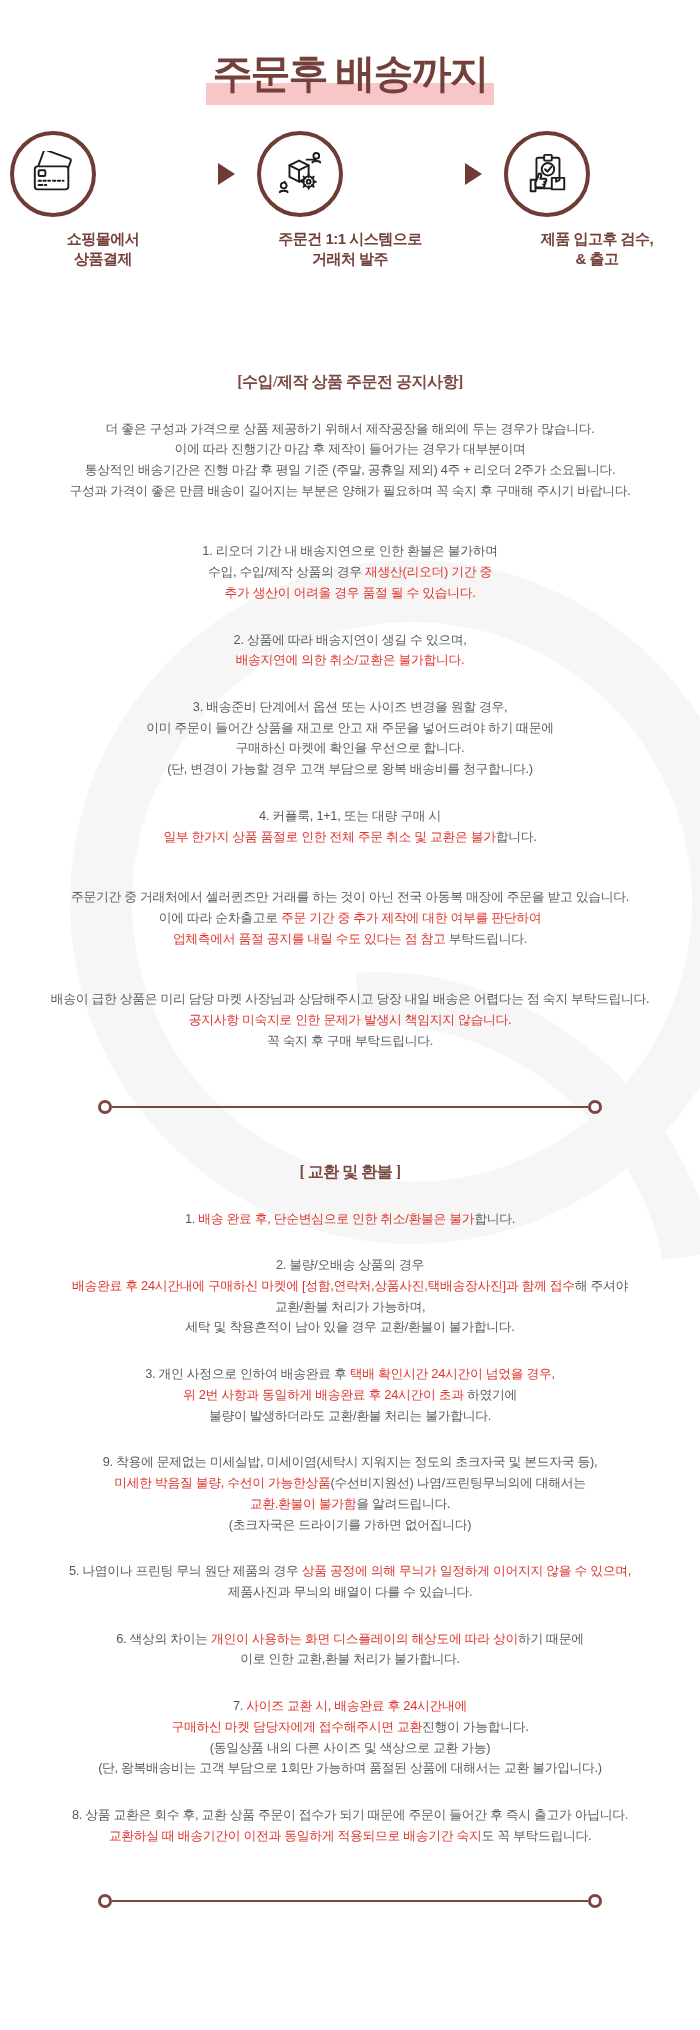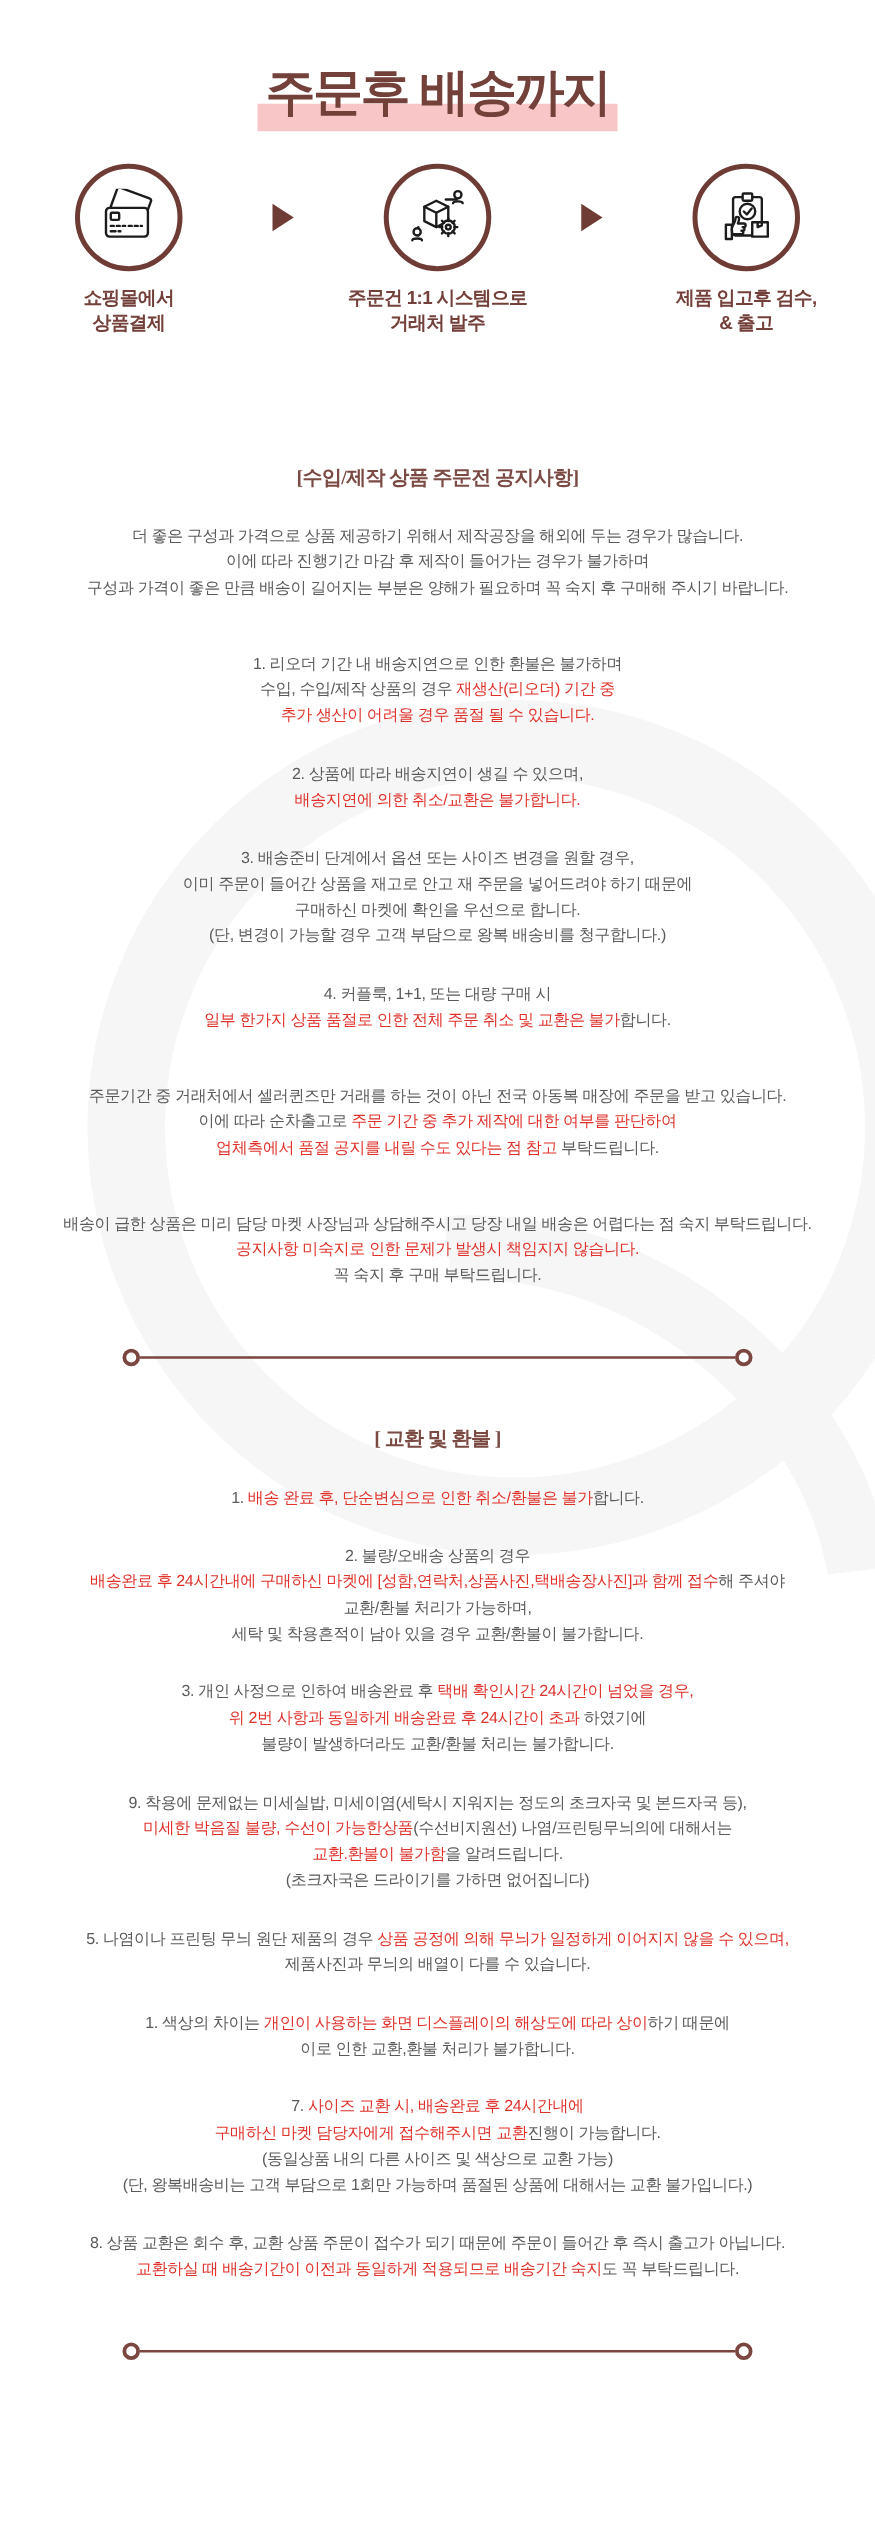--- a/index.html
+++ b/index.html
@@ -13,21 +13,21 @@
   .wm2{top:990px;left:110px;width:520px;height:430px;border:52px solid #f6f6f6;
        border-color:#f6f6f6 transparent transparent transparent;transform:rotate(38deg);}
 
   
   .title1{ text-align:center;margin:46px 0 30px;}
   .hl{position:relative;display:inline-block;z-index:0;font-size:40px;font-weight:900;
       color:#74413a;letter-spacing:-2px;}
   .hl::before{content:"";position:absolute;z-index:-1;left:-6px;right:-6px;bottom:-4px;
       height:22px;background:#f9c6c8;}
   .steps{display:flex;align-items:flex-start;justify-content:center;gap:22px;}
-  .step{display:flex;flex-direction:column;align-items:center;width:186px;}
+  .step{display:flex;flex-direction:column;width:186px;}
   .circle{width:78px;height:78px;border:4px solid #6f3c35;border-radius:50%;background:#fff;
       display:flex;align-items:center;justify-content:center;}
   .circle svg{display:block;}
   .arrow{width:0;height:0;border-left:17px solid #6f3c35;border-top:11px solid transparent;
       border-bottom:11px solid transparent;margin-top:32px;}
   .step-label{margin-top:12px;text-align:center;font-weight:700;color:#74413a;
       font-size:15px;line-height:1.35;letter-spacing:-0.5px;}
 
   
   .title2{text-align:center;margin:58px 0 0;}
@@ -134,21 +134,22 @@
           </div>
         </div>
       </div>
     </section>
 
     <section>
       <div class="notice-body">
           <div class="nheading">[수입/제작 상품 주문전 공지사항]</div>
           <div class="np">
             <div class="nline"><span>더 좋은 구성과 가격으로 상품 제공하기 위해서 제작공장을 해외에 두는 경우가 많습니다.</span></div>
-            <div class="nline"><span>이에 따라 진행기간 마감 후 제작이 들어가는 경우가 불가하며</span></div>
+            <div class="nline"><span>이에 따라 진행기간 마감 후 제작이 들어가는 경우가 대부분이며</span></div>
+            <div class="nline"><span>통상적인 배송기간은 진행 마감 후 평일 기준 (주말, 공휴일 제외) 4주 + 리오더 2주가 소요됩니다.</span></div>
             <div class="nline"><span>구성과 가격이 좋은 만큼 배송이 길어지는 부분은 양해가 필요하며 꼭 숙지 후 구매해 주시기 바랍니다.</span></div>
           </div>
           <div class="np gap">
             <div class="nline"><span>1. 리오더 기간 내 배송지연으로 인한 환불은 불가하며</span></div>
             <div class="nline"><span>수입, 수입/제작 상품의 경우 </span><span class="red">재생산(리오더) 기간 중</span></div>
             <div class="nline"><span class="red">추가 생산이 어려울 경우 품절 될 수 있습니다.</span></div>
           </div>
           <div class="np">
             <div class="nline"><span>2. 상품에 따라 배송지연이 생길 수 있으며,</span></div>
             <div class="nline"><span class="red">배송지연에 의한 취소/교환은 불가합니다.</span></div>
@@ -197,21 +198,21 @@
             <div class="nline"><span>9. 착용에 문제없는 미세실밥, 미세이염(세탁시 지워지는 정도의 초크자국 및 본드자국 등),</span></div>
             <div class="nline"><span class="red">미세한 박음질 불량, 수선이 가능한상품</span><span>(수선비지원선) 나염/프린팅무늬의에 대해서는</span></div>
             <div class="nline"><span class="red">교환.환불이 불가함</span><span>을 알려드립니다.</span></div>
             <div class="nline"><span>(초크자국은 드라이기를 가하면 없어집니다)</span></div>
           </div>
           <div class="np">
             <div class="nline"><span>5. 나염이나 프린팅 무늬 원단 제품의 경우 </span><span class="red">상품 공정에 의해 무늬가 일정하게 이어지지 않을 수 있으며,</span></div>
             <div class="nline"><span>제품사진과 무늬의 배열이 다를 수 있습니다.</span></div>
           </div>
           <div class="np">
-            <div class="nline"><span>1. 색상의 차이는 </span><span class="red">개인이 사용하는 화면 디스플레이의 해상도에 따라 상이</span><span>하기 때문에</span></div>
+            <div class="nline"><span>6. 색상의 차이는 </span><span class="red">개인이 사용하는 화면 디스플레이의 해상도에 따라 상이</span><span>하기 때문에</span></div>
             <div class="nline"><span>이로 인한 교환,환불 처리가 불가합니다.</span></div>
           </div>
           <div class="np">
             <div class="nline"><span>7. </span><span class="red">사이즈 교환 시, 배송완료 후 24시간내에</span></div>
             <div class="nline"><span class="red">구매하신 마켓 담당자에게 접수해주시면 교환</span><span>진행이 가능합니다.</span></div>
             <div class="nline"><span>(동일상품 내의 다른 사이즈 및 색상으로 교환 가능)</span></div>
             <div class="nline"><span>(단, 왕복배송비는 고객 부담으로 1회만 가능하며 품절된 상품에 대해서는 교환 불가입니다.)</span></div>
           </div>
           <div class="np">
             <div class="nline"><span>8. 상품 교환은 회수 후, 교환 상품 주문이 접수가 되기 때문에 주문이 들어간 후 즉시 출고가 아닙니다.</span></div>

